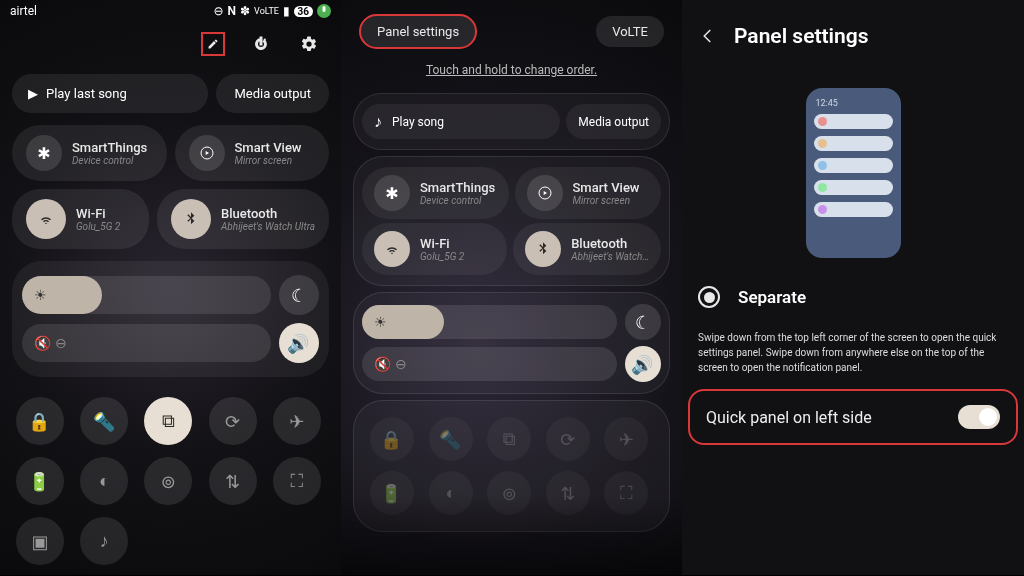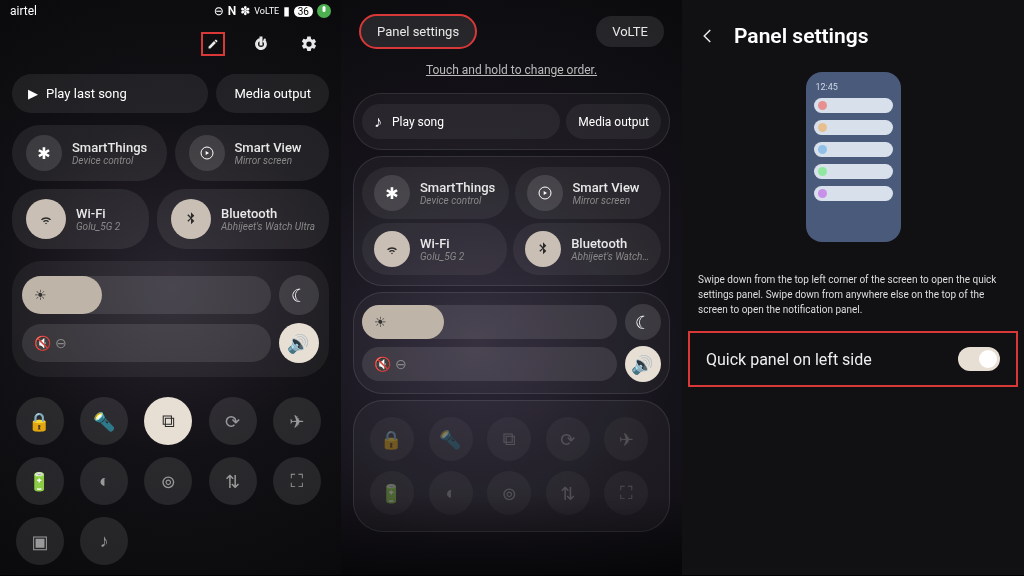--- a/index.html
+++ b/index.html
@@ -24,21 +24,21 @@
   
   .status-bar {
     display: flex;
     justify-content: space-between;
     align-items: center;
     padding: 4px 10px;
     font-size: 12px;
     height: 22px;
   }
   .status-right { display: flex; gap: 4px; align-items: center; }
-  .pill { background: #fff; color: #000; border-radius: 8px; padding: 0 4px; font-size: 10px; font-weight: 400; }
+  .pill { background: #fff; color: #000; border-radius: 8px; padding: 0 4px; font-size: 10px; font-weight: 700; }
   .pill-green { background: #4caf50; color: #fff; border-radius: 50%; width: 14px; height: 14px; display: flex; align-items: center; justify-content: center; }
   
   
   .top-icons {
     display: flex;
     justify-content: flex-end;
     gap: 24px;
     padding: 10px 20px;
     align-items: center;
   }
@@ -203,21 +203,21 @@
   
   
   .p3-head {
     display: flex;
     align-items: center;
     gap: 14px;
     padding: 24px 14px 16px;
   }
   .p3-title { font-size: 21px; font-weight: 600; }
   .preview {
-    margin: 8px auto 18px;
+    margin: 24px auto 18px;
     width: 95px; height: 170px;
     background: #4a5a7a;
     border-radius: 16px;
     padding: 10px 8px;
     position: relative;
   }
   .preview-time { font-size: 9px; color: #cfd8e8; margin-bottom: 6px; padding-left: 2px; }
   .preview-pill { height: 15px; background: #d8e0ec; border-radius: 8px; margin-bottom: 7px; position: relative; }
   .preview-pill::before { content: ''; position: absolute; left: 4px; top: 3px; width: 9px; height: 9px; border-radius: 50%; }
   .pp1::before { background: #e89090; }
@@ -250,20 +250,21 @@
     line-height: 1.5;
     color: #ddd;
   }
   
   .toggle-row {
     display: flex;
     justify-content: space-between;
     align-items: center;
     padding: 14px 16px;
     margin: 2px 6px;
+    border-radius: 16px;
   }
   .toggle-label { font-size: 16px; color: #eee; }
   .toggle {
     width: 42px; height: 24px;
     background: #e8dfd4;
     border-radius: 12px;
     position: relative;
   }
   .toggle::after {
     content: '';
@@ -529,20 +530,24 @@
 
   <div class="preview">
     <div class="preview-time">12:45</div>
     <div class="preview-pill pp1"></div>
     <div class="preview-pill pp2"></div>
     <div class="preview-pill pp3"></div>
     <div class="preview-pill pp4"></div>
     <div class="preview-pill pp5"></div>
   </div>
 
+  <div class="radio-row">
+    <div class="radio checked"></div>
+    <span class="radio-label active">Separate</span>
+  </div>
 
   <div class="desc">Swipe down from the top left corner of the screen to open the quick settings panel. Swipe down from anywhere else on the top of the screen to open the notification panel.</div>
 
   <div class="toggle-row highlight-red">
     <span class="toggle-label">Quick panel on left side</span>
     <div class="toggle"></div>
   </div>
 </div>
 
 </body></html>

